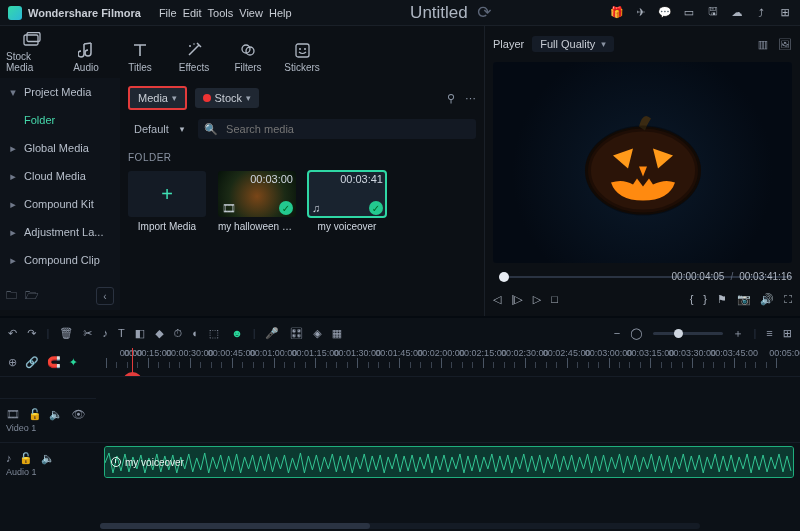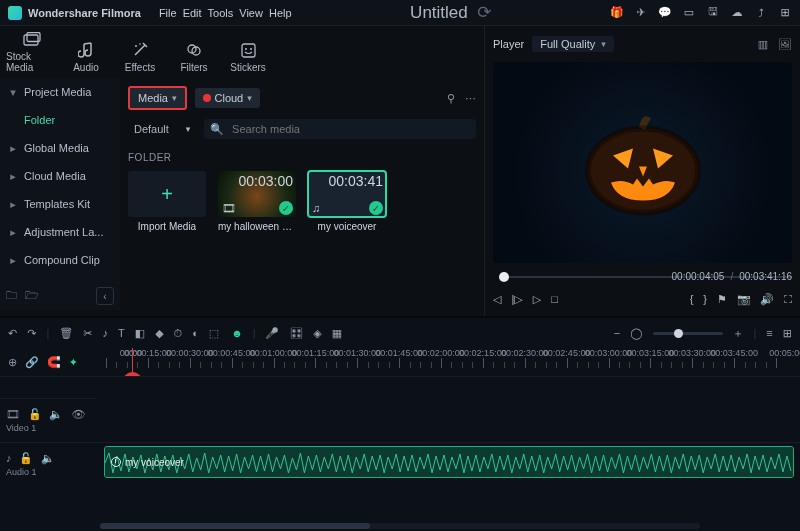--- a/index.html
+++ b/index.html
@@ -50,30 +50,30 @@
   .side-item.indent { padding-left:24px; color:#46d8ab;}
   .side-bottom { margin-top:auto; height:28px; display:flex; align-items:center; padding:0 6px; gap:8px; color:#8a94a4;}
   .side-collapse { margin-left:auto; width:18px; height:18px; border:1px solid #2a3240; border-radius:3px; display:flex; align-items:center; justify-content:center; font-size:10px;}
   .content { flex:1; display:flex; flex-direction:column; padding:6px 8px 8px 8px; }
   .import-row { display:flex; align-items:center; gap:8px; height:28px;}
   .import-btn { display:flex; align-items:center; gap:4px; padding:4px 8px; background:#1f2732; border-radius:3px; cursor:pointer; font-size:11px;}
   .record-btn { display:flex; align-items:center; gap:4px; padding:4px 8px; background:#1f2732; border-radius:3px; cursor:pointer; font-size:11px;}
   .rec-dot { width:8px; height:8px; border-radius:50%; background:#e33; }
   .import-right { margin-left:auto; display:flex; gap:10px; color:#8a94a4;}
   .sortsearch { display:flex; align-items:center; gap:8px; height:26px; margin-top:4px;}
-  .sort-btn { display:flex; align-items:center; gap:17px; padding:3px 6px; border-radius:3px; cursor:pointer; color:#aeb6c2; font-size:11px;}
+  .sort-btn { display:flex; align-items:center; gap:11px; padding:3px 6px; border-radius:3px; cursor:pointer; color:#aeb6c2; font-size:11px;}
   .search-wrap { flex:1; display:flex; align-items:center; gap:6px; background:#131923; border-radius:3px; padding:3px 6px; color:#6f7888;}
   .search-wrap input { flex:1; background:transparent; border:none; outline:none; color:#c8cdd5; font-size:11px;}
   .folder-label { margin-top:10px; font-size:10px; color:#8a93a2; letter-spacing:0.5px;}
   .thumbs { display:flex; gap:12px; margin-top:8px;}
   .thumb { width:78px; display:flex; flex-direction:column; align-items:center; gap:4px; cursor:pointer;}
   .thumb-img { width:78px; height:46px; background:#1a2230; border-radius:3px; position:relative; display:flex; align-items:center; justify-content:center;}
   .thumb-img.import-box { background:#141b25;}
   .thumb-img .plus { color:#3fe0b4; font-size:20px; font-weight:200;}
-  .thumb .dur { position:absolute; top:2px; right:3px; font-size:14px; color:#cfd6e0;}
+  .thumb .dur { position:absolute; top:2px; right:3px; font-size:11px; color:#cfd6e0;}
   .thumb .check { position:absolute; bottom:2px; right:3px; width:14px; height:14px; border-radius:50%; background:#23c98f; color:#062; display:flex; align-items:center; justify-content:center; font-size:10px;}
   .thumb .music { position:absolute; bottom:3px; left:4px; width:14px; height:12px; color:#cfd6e0; font-size:11px;}
   .thumb-img.selected { outline:2px solid #2fd7a5; outline-offset:-1px;}
   .thumb .cap { font-size:10px; color:#cfd6e0; width:78px; white-space:nowrap; overflow:hidden; text-overflow:ellipsis; text-align:center;}
   .player-panel { flex:1; display:flex; flex-direction:column; padding:6px 8px 4px 8px;}
   .player-top { display:flex; align-items:center; gap:8px; height:24px;}
   .qual-sel { padding:2px 8px; background:#151c27; border-radius:3px; display:flex; align-items:center; gap:6px; font-size:11px; cursor:pointer;}
   .player-top-right { margin-left:auto; display:flex; gap:10px; color:#8b94a4;}
   .preview { flex:1; margin-top:6px; background:radial-gradient(circle at 50% 55%, #0b1a2b 0%, #040a13 70%); border-radius:3px; position:relative; overflow:hidden;}
   .pumpkin { position:absolute; left:50%; top:50%; transform:translate(-50%,-52%); width:140px; height:120px;}
@@ -168,20 +168,28 @@
             <svg width="16" height="16">
               <path d="M6 2 V12 A3 3 0 1 1 3 9" fill="none" stroke="#b0b8c4" stroke-width="1.5"></path>
               <path d="M13 1 V11 A3 3 0 1 1 10 8" fill="none" stroke="#b0b8c4" stroke-width="1.5"></path>
               <path d="M6 2 L13 1" stroke="#b0b8c4" stroke-width="1.5"></path>
             </svg>
           </div>
         <div class="tlabel">Audio</div>
       </div>
       <div class="tab">
         <div class="ticon-lg">
+            <svg width="14" height="14">
+              <path d="M1 2 H13 M7 2 V13" stroke="#b0b8c4" stroke-width="1.6"></path>
+            </svg>
+          </div>
+        <div class="tlabel">Titles</div>
+      </div>
+      <div class="tab">
+        <div class="ticon-lg">
             <svg width="16" height="16">
               <path d="M3 13 L13 3 M11 1 L15 5" stroke="#b0b8c4" stroke-width="1.5"></path>
               <circle cx="4" cy="4" r="1" fill="#b0b8c4"></circle>
               <circle cx="8" cy="2" r="0.8" fill="#b0b8c4"></circle>
             </svg>
           </div>
         <div class="tlabel">Effects</div>
       </div>
       <div class="tab">
         <div class="ticon-lg">
@@ -218,21 +226,21 @@
         <div class="side-item">
             <span class="chev">▸</span>
             <span>Global Media</span>
           </div>
         <div class="side-item">
             <span class="chev">▸</span>
             <span>Cloud Media</span>
           </div>
         <div class="side-item">
             <span class="chev">▸</span>
-            <span>Templates Kit</span>
+            <span>Compound Kit</span>
           </div>
         <div class="side-item">
             <span class="chev">▸</span>
             <span>Adjustment La...</span>
           </div>
         <div class="side-item">
             <span class="chev">▸</span>
             <span>Compound Clip</span>
           </div>
         <div class="side-bottom">
@@ -243,21 +251,21 @@
       </div>
 
       <div class="content">
         <div class="import-row">
           <div class="import-btn hl-red">
             <span>Media</span>
             <span style="font-size:9px;color:#9aa3b1;">▾</span>
           </div>
           <div class="record-btn">
             <span class="rec-dot"></span>
-            <span>Cloud</span>
+            <span>Stock</span>
             <span style="font-size:9px;color:#9aa3b1;">▾</span>
           </div>
           <div class="import-right">
             <span>⚲</span>
             <span>⋯</span>
           </div>
         </div>
         <div class="sortsearch">
           <div class="sort-btn">
             <span>Default</span>

